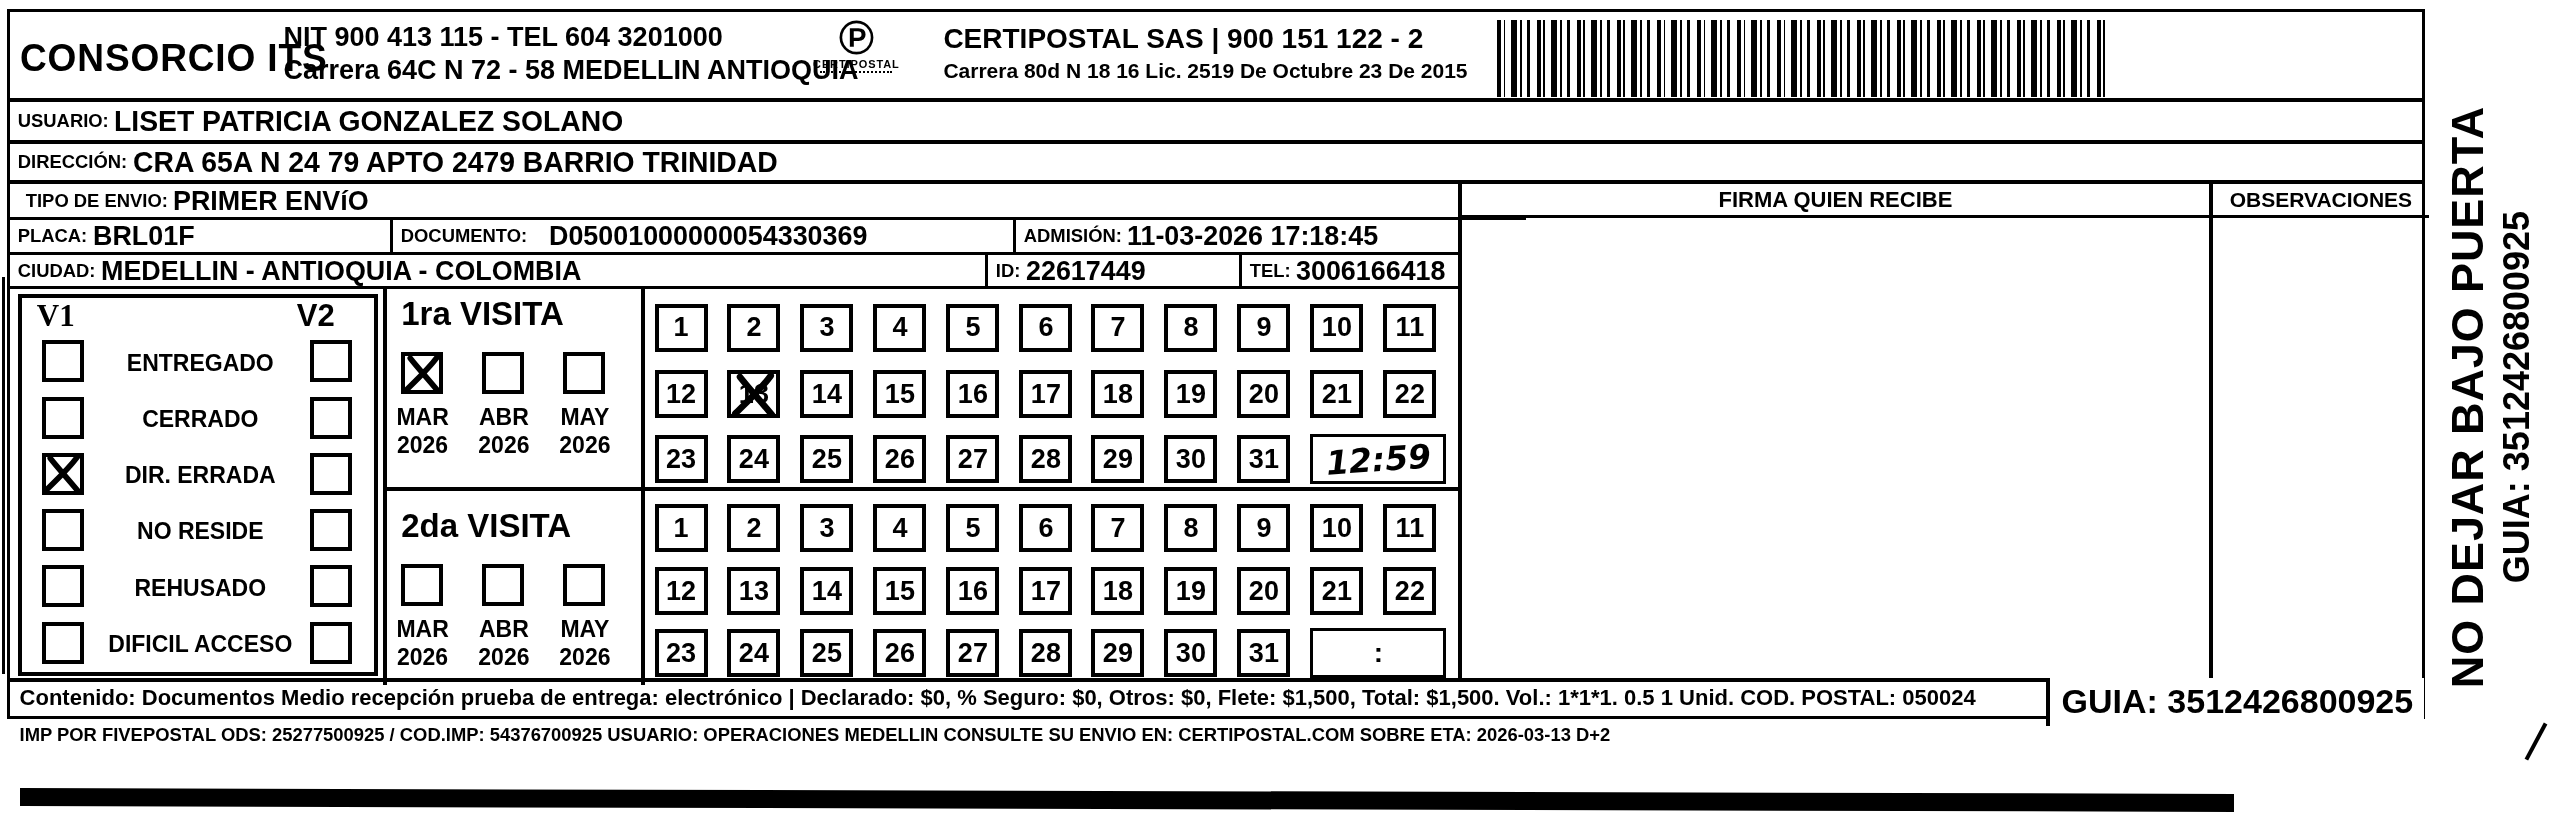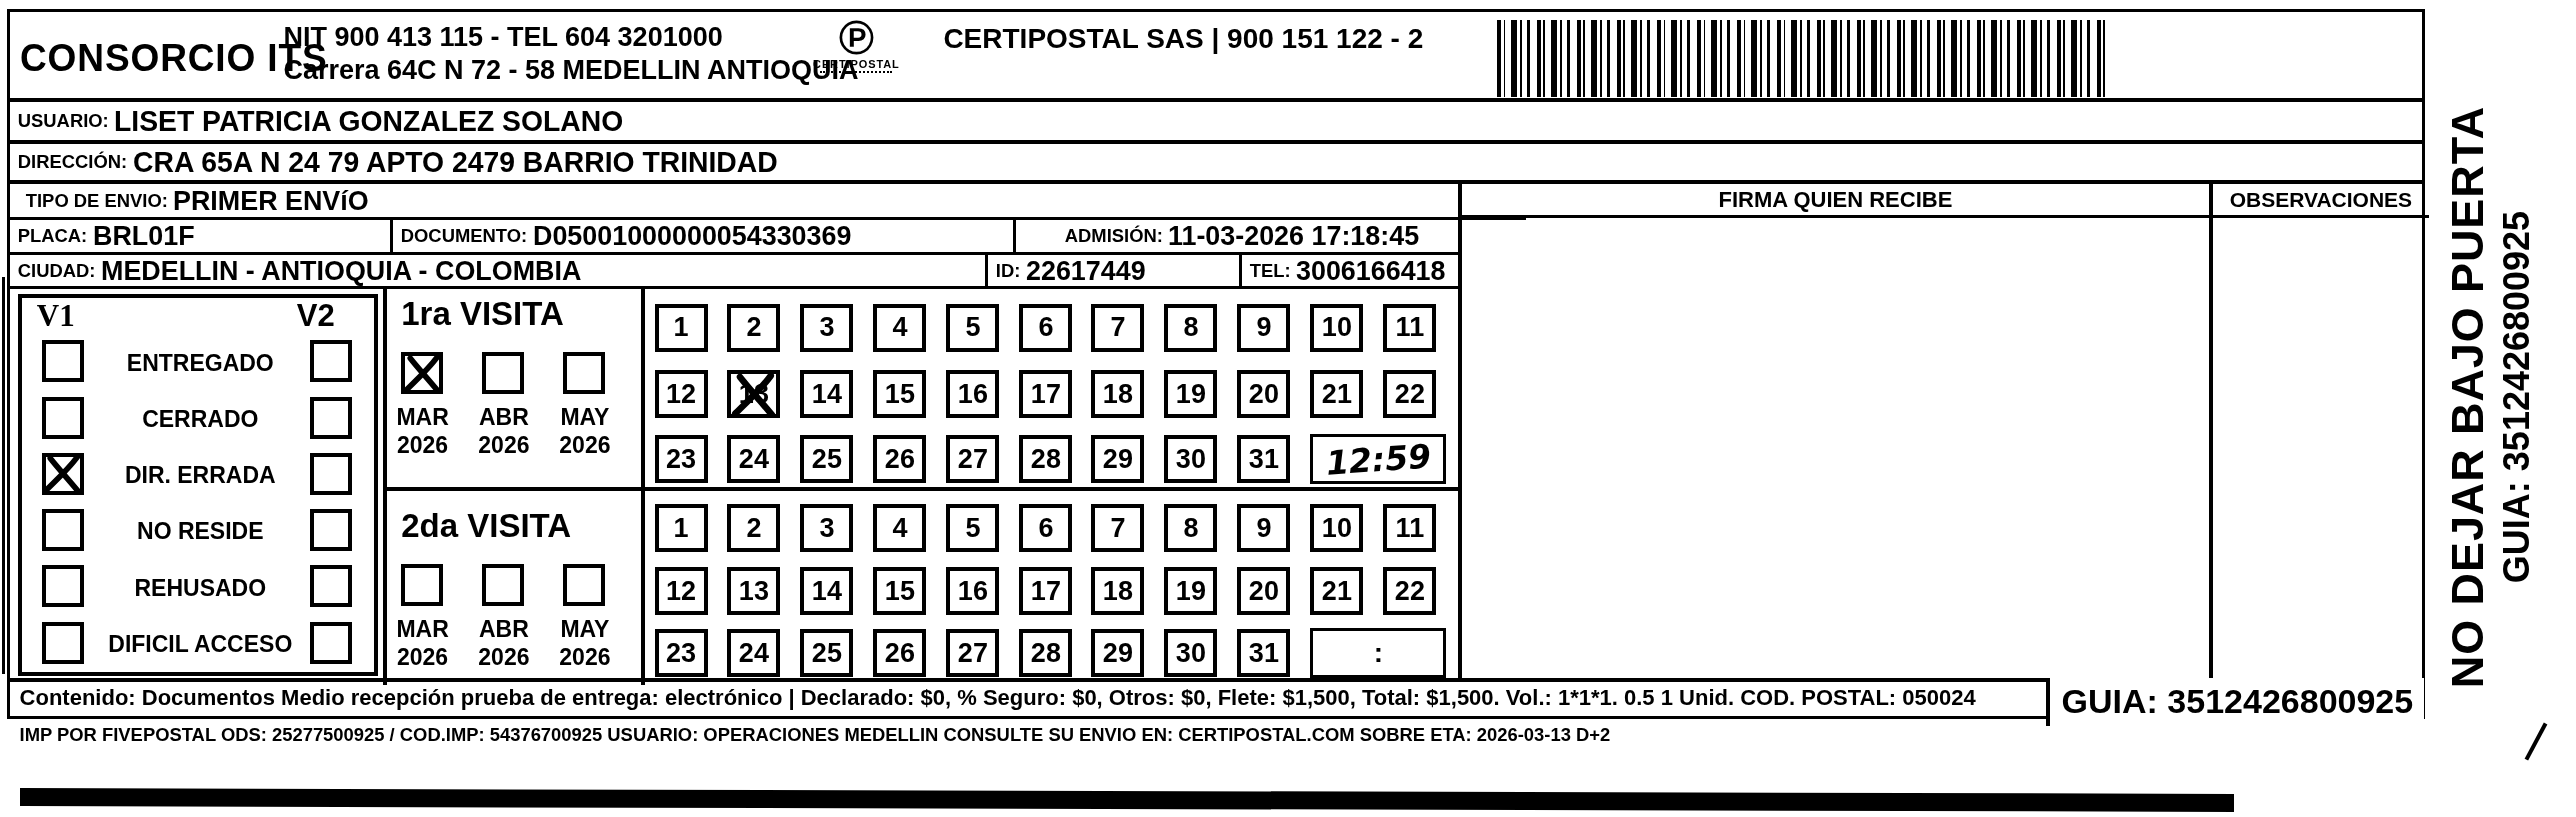--- a/index.html
+++ b/index.html
@@ -81,20 +81,21 @@
         <div>NIT 900 413 115 - TEL 604 3201000</div>
         <div>Carrera 64C N 72 - 58 MEDELLIN ANTIOQUIA</div>
       </div>
       <div class="logo">
         <div class="logo-glyph">℗</div>
         <div class="logo-name">CERTIPOSTAL</div>
         <div class="logo-tag"></div>
       </div>
       <div class="certi">
         <div class="l1">CERTIPOSTAL SAS | 900 151 122 - 2</div>
+        <div class="l2">Carrera 80d N 18 16  Lic. 2519 De Octubre 23 De 2015</div>
       </div>
       <div class="barcode"></div>
     </div>
 
     <div class="row nombre">
       <span class="lbl">USUARIO:</span>
       <span class="val">LISET PATRICIA GONZALEZ SOLANO</span>
     </div>
     <div class="row direccion">
       <span class="lbl">DIRECCIÓN:</span>
@@ -104,25 +105,25 @@
     <div class="mid">
       <div class="cell tipo">
         <span class="lbl">TIPO DE ENVIO:</span>
         <span class="val">PRIMER ENVíO</span>
       </div>
 
       <div class="frow placa-row" style="left:0;width:380px;">
         <span class="lbl">PLACA:</span>
         <span class="val">BRL01F</span>
       </div>
-      <div class="frow placa-row" style="left:380px;width:623px;border-left:3.7px solid #000;">
+      <div class="frow placa-row" style="left:380px;width:623px;border-left:3.7px solid #000;gap:16px;">
         <span class="lbl">DOCUMENTO:</span>
         <span class="val">D05001000000054330369</span>
       </div>
-      <div class="frow placa-row" style="left:1003px;width:513px;border-left:3.7px solid #000;padding-left:41px;">
+      <div class="frow placa-row" style="left:1003px;width:513px;border-left:3.7px solid #000;">
         <span class="lbl">ADMISIÓN:</span>
         <span class="val">11-03-2026 17:18:45</span>
       </div>
 
       <div class="frow ciudad-row" style="left:0;width:975px;">
         <span class="lbl">CIUDAD:</span>
         <span class="val">MEDELLIN - ANTIOQUIA - COLOMBIA</span>
       </div>
       <div class="frow ciudad-row" style="left:975px;width:254px;border-left:3.7px solid #000;">
         <span class="lbl">ID:</span>

